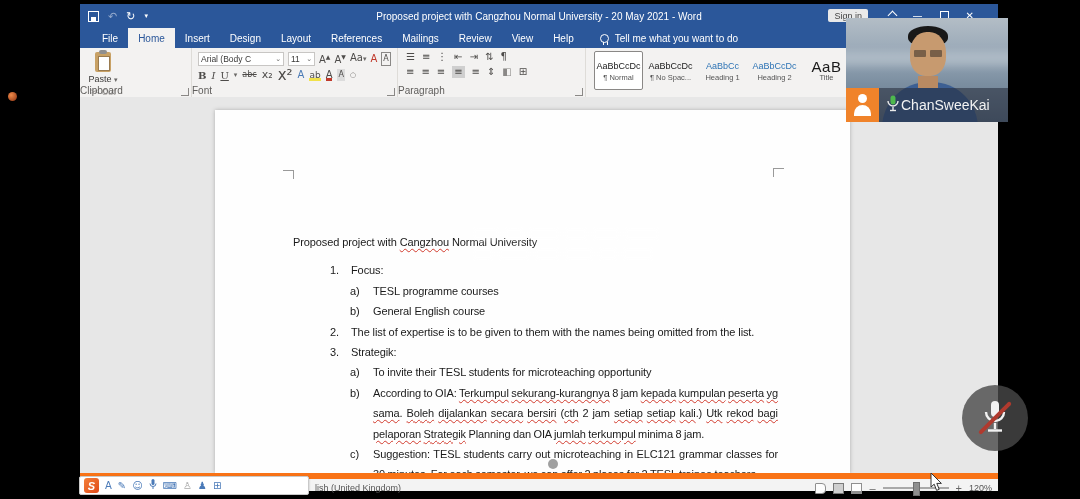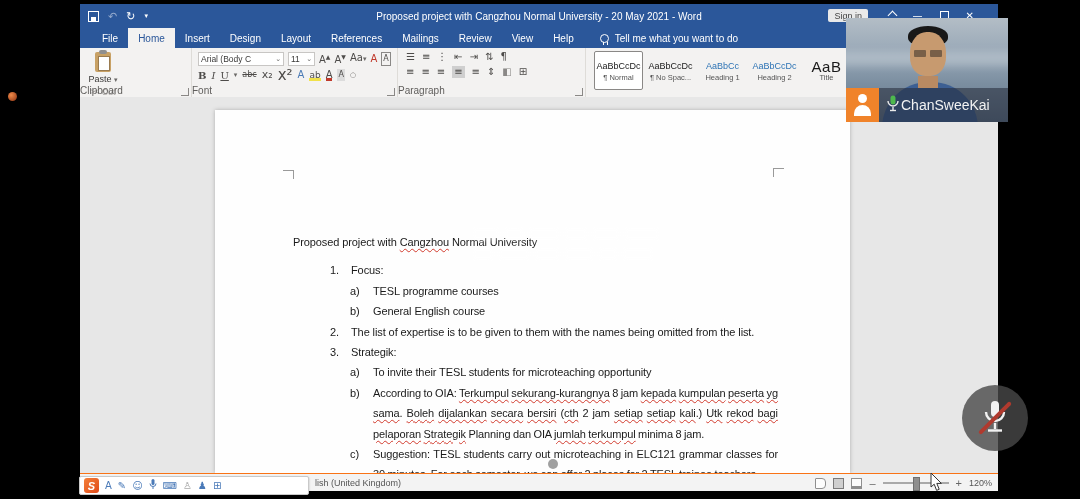--- a/index.html
+++ b/index.html
@@ -89,21 +89,21 @@
   .num > .marker{width:21px;flex:none;}
   .alpha > .marker{width:23px;flex:none;}
   .ptext{flex:1;}
   .justify .ptext{text-align:justify;word-spacing:-0.5px;display:block;}
   .misspelled{text-decoration:underline wavy #d23b2e;text-decoration-thickness:1px;text-underline-offset:2px;}
   .watermark{position:absolute;left:255px;top:116px;width:300px;height:40px;opacity:.5;filter:blur(2px);pointer-events:none;}
   .watermark i{display:inline-block;background:#fff;height:12px;margin:2px 3px;border-radius:2px;}
   .graydot{position:absolute;left:333px;top:349px;width:10px;height:10px;border-radius:50%;background:#a0a0a0;}
 
   
-  .statusbar{position:absolute;left:0;bottom:0;width:100%;height:18px;background:#f3f3f3;border-top:1px solid #f97316;
+  .statusbar{position:absolute;left:0;bottom:0;width:100%;height:18px;background:#f3f3f3;border-top:6px solid #f97316;
              font-size:9px;color:#555;box-sizing:border-box;}
   .lang{position:absolute;left:235px;top:4px;}
   .sright{position:absolute;right:6px;top:0;height:18px;display:flex;align-items:center;gap:7px;}
   .vicon{width:11px;height:11px;border:1px solid #8f8f8f;background:#fdfdfd;display:inline-block;box-sizing:border-box;}
   .vicon.book{border-radius:1px 4px 4px 1px;}
   .vicon.sel{background:#cfcfcf;border-color:#7a7a7a;}
   .vicon.web{border-bottom-width:3px;}
   .zoomtrack{width:66px;height:2px;background:#a9a9a9;position:relative;display:inline-block;}
   .zoomhandle{position:absolute;left:30px;top:-5px;width:5px;height:12px;background:#8f8f8f;border:1px solid #6f6f6f;}
   .zchar{font-size:11px;color:#666;}

